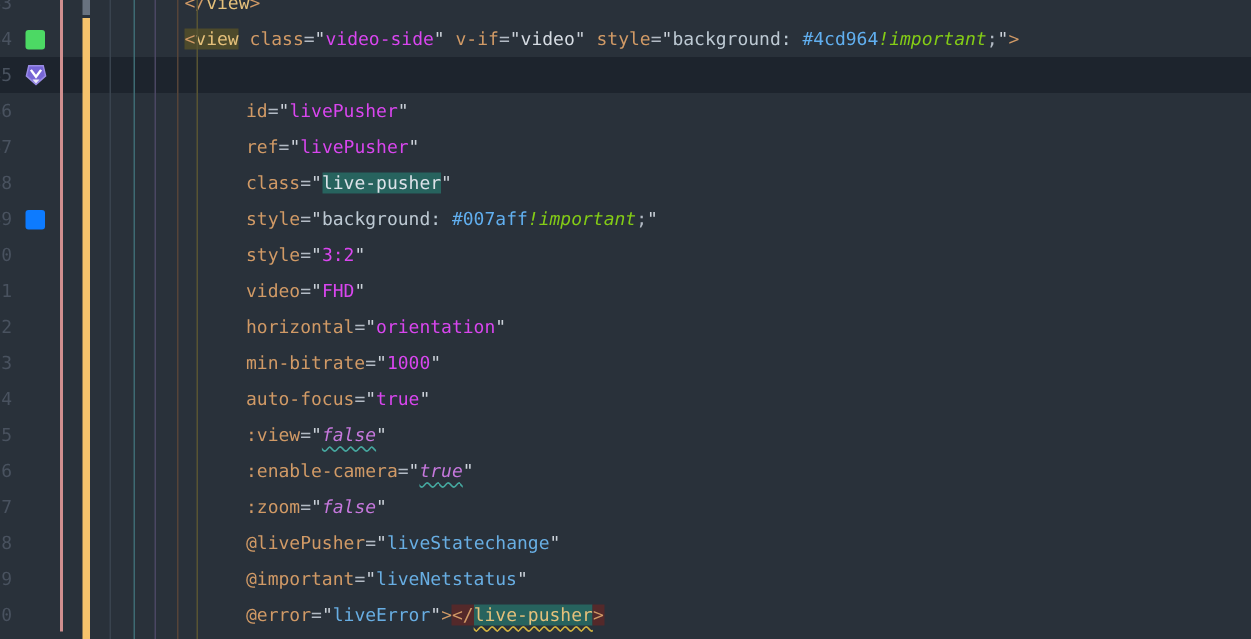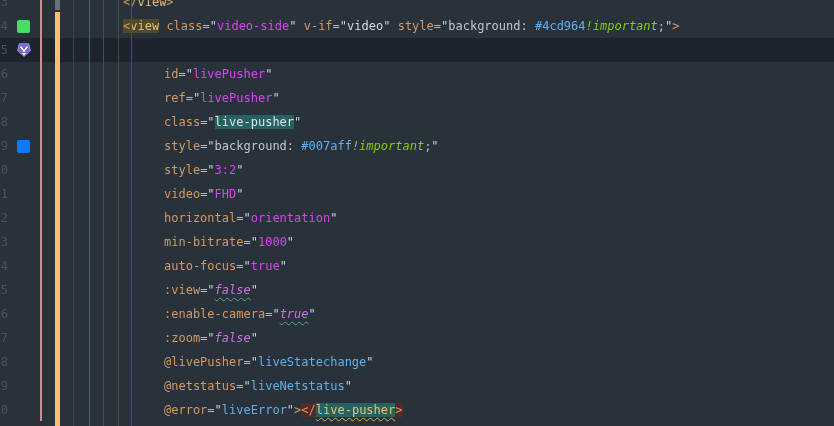--- a/index.html
+++ b/index.html
@@ -113,21 +113,21 @@
     <div class="code-row" style="top: 326px;">
       <span class="lnum">57</span>
       <span class="lcontent" style="left: 164px;"><span class="tk-attr">:zoom</span><span class="tk-eq">=</span><span class="tk-quote">"</span><span class="tk-bool">false</span><span class="tk-quote">"</span></span>
     </div>
     <div class="code-row" style="top: 350px;">
       <span class="lnum">58</span>
       <span class="lcontent" style="left: 164px;"><span class="tk-attr">@livePusher</span><span class="tk-eq">=</span><span class="tk-quote">"</span><span class="tk-func">liveStatechange</span><span class="tk-quote">"</span></span>
     </div>
     <div class="code-row" style="top: 374px;">
       <span class="lnum">59</span>
-      <span class="lcontent" style="left: 164px;"><span class="tk-attr">@netstatus</span><span class="tk-eq">=</span><span class="tk-quote">"</span><span class="tk-func">liveNetstatus</span><span class="tk-quote">"</span></span>
+      <span class="lcontent" style="left: 164px;"><span class="tk-attr">@important</span><span class="tk-eq">=</span><span class="tk-quote">"</span><span class="tk-func">liveNetstatus</span><span class="tk-quote">"</span></span>
     </div>
     <div class="code-row" style="top: 398px;">
       <span class="lnum">60</span>
       <span class="lcontent" style="left: 164px;"><span class="tk-attr">@error</span><span class="tk-eq">=</span><span class="tk-quote">"</span><span class="tk-func">liveError</span><span class="tk-quote">"</span><span class="tk-punct">&gt;</span><span class="tk-punct bg-maroon">&lt;/</span><span class="tk-tag bg-teal wavy-yellow">live-pusher</span><span class="tk-punct bg-maroon">&gt;</span></span>
     </div>
     <div class="guide" style="left: 55px; width: 5px; top: 0px; height: 10px; background: rgb(104, 114, 127);"></div>
     <div class="guide" style="left: 55px; width: 5px; top: 12px; height: 414px; background: rgb(246, 195, 108);"></div>
     <div class="guide" style="left: 40px; width: 2px; top: 0px; height: 421px; background: rgb(208, 143, 143);"></div>
     <div class="guide" style="left: 73px; width: 1px; top: 0px; height: 426px; background: rgb(57, 67, 78);"></div>
     <div class="guide" style="left: 89px; width: 1px; top: 0px; height: 426px; background: rgb(62, 107, 115);"></div>

